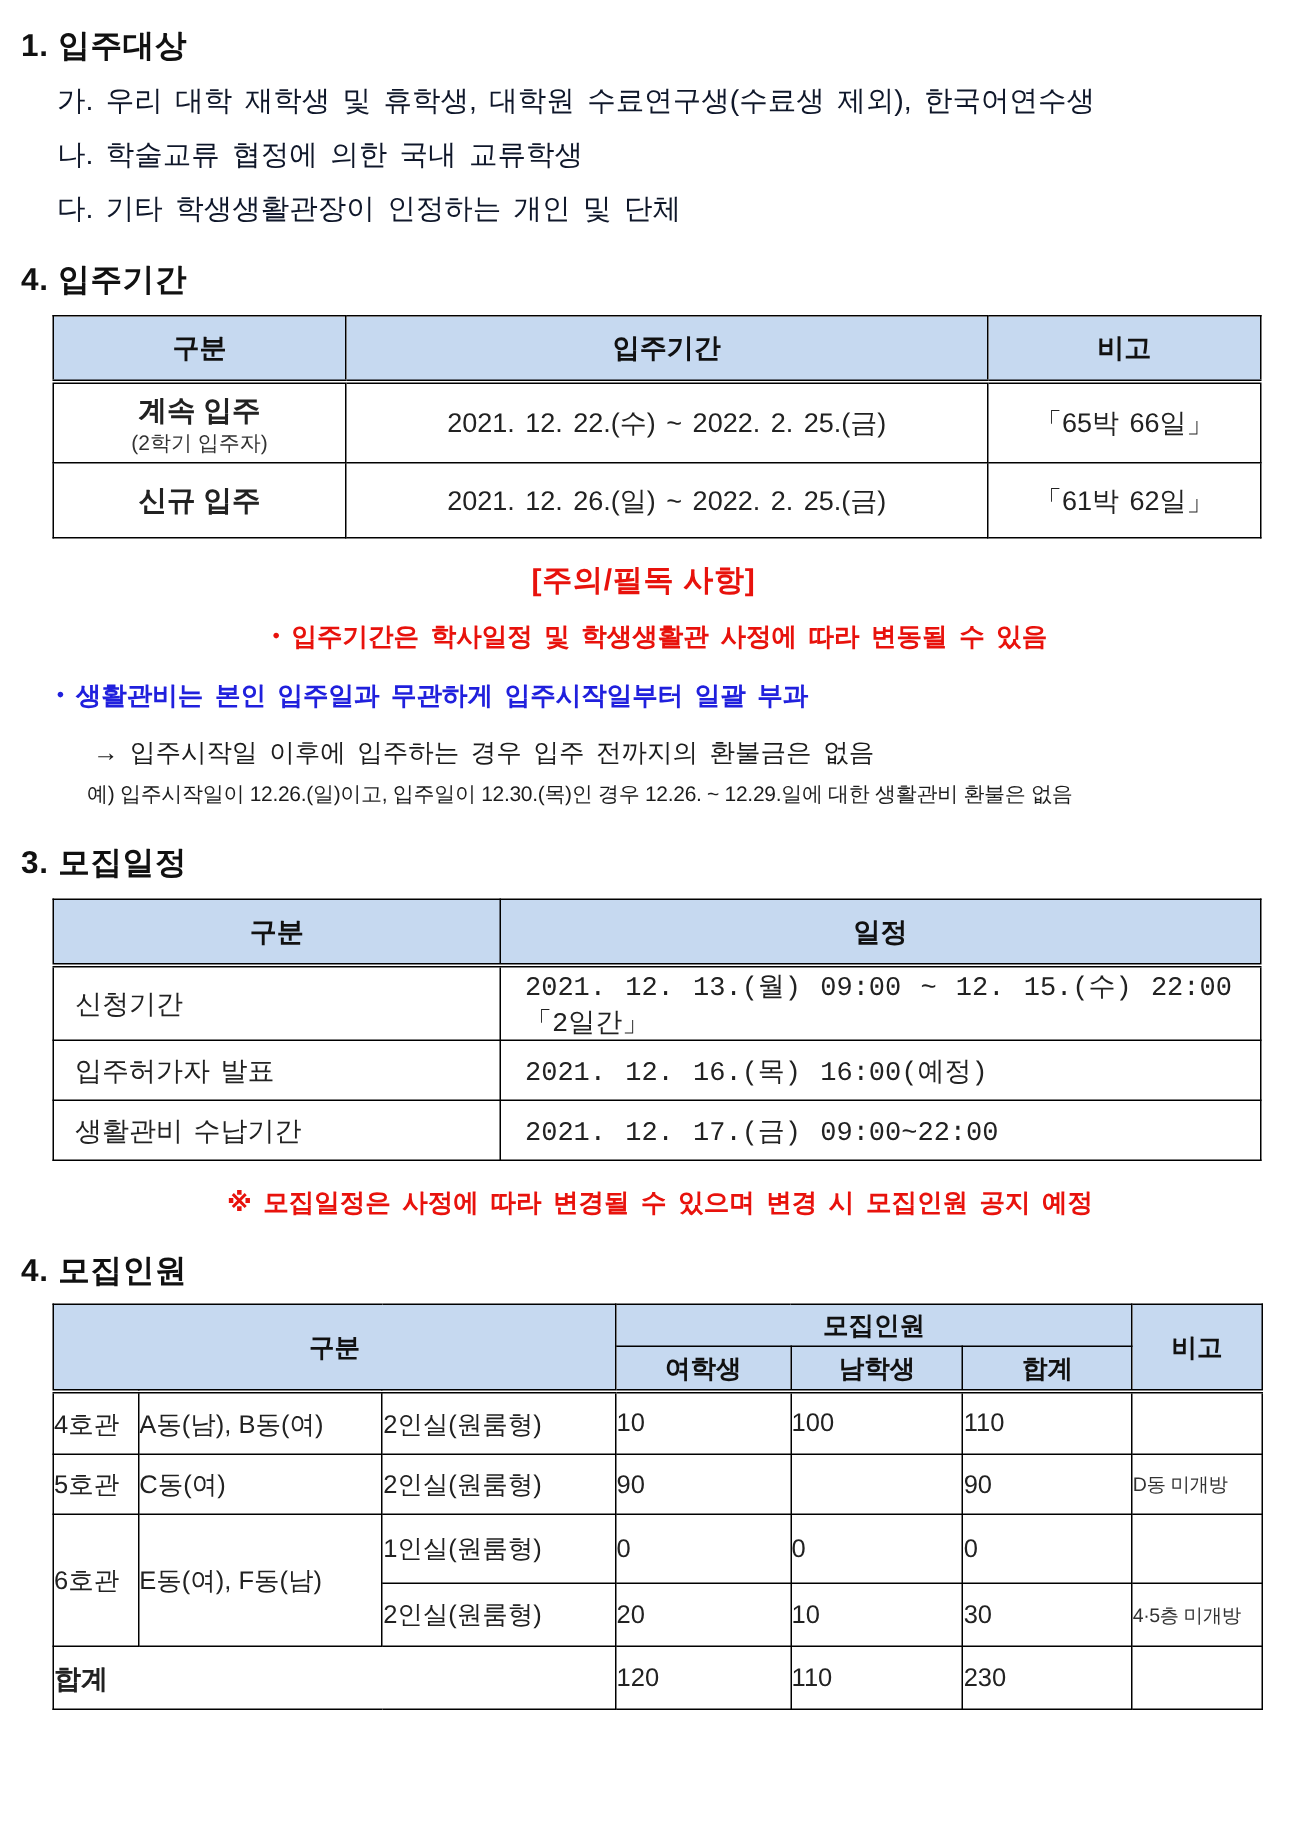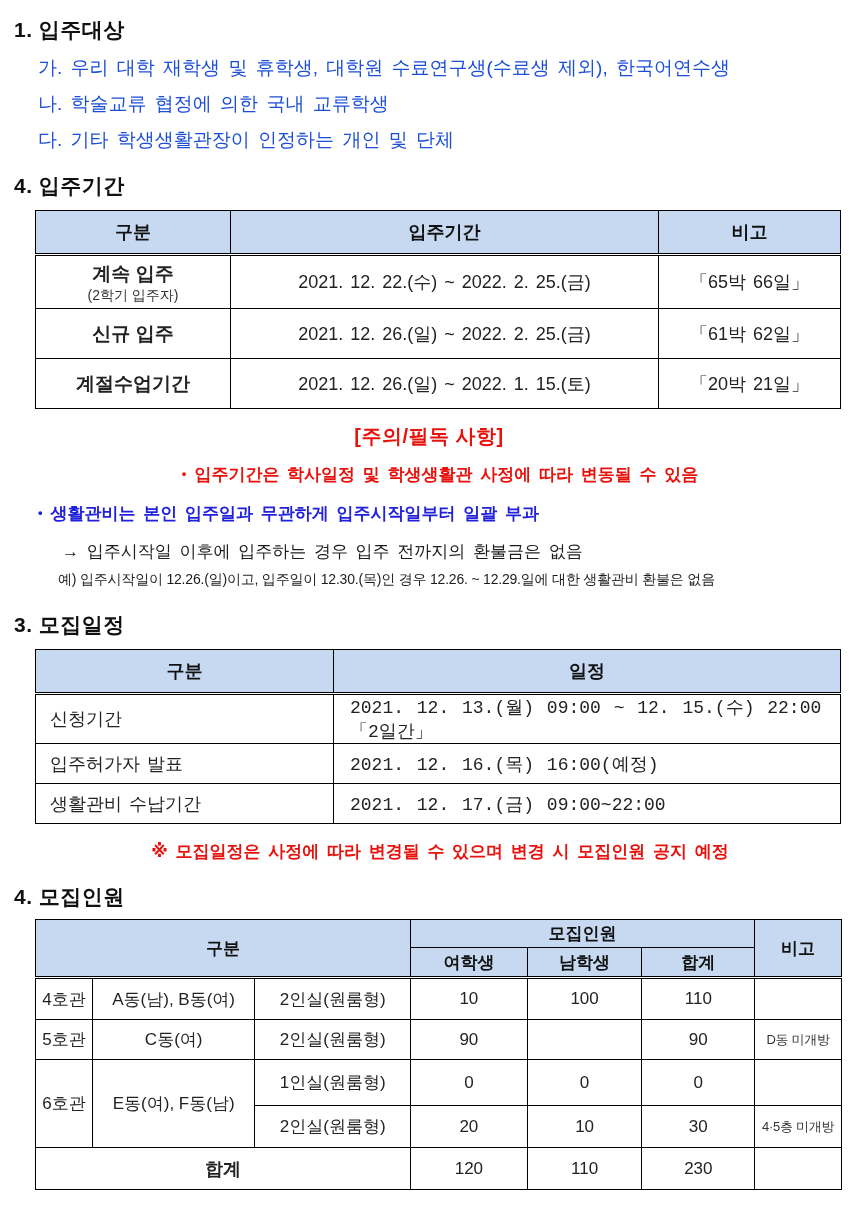--- a/index.html
+++ b/index.html
@@ -23,21 +23,21 @@
     color: #111;
   }
   .sec-title.first { margin-top: 4px; }
 
   
   .target-list { margin-left: 24px; }
   .target-list .item {
     font-size: 19px;
     line-height: 36px;
     word-spacing: 3px;
-    color: #1d4ed8;
+    color: #0f172a;
   }
 
   
   table { border-collapse: collapse; table-layout: fixed; margin-left: 21px; margin-top: 10px; }
   th, td { border: 1px solid #000; overflow: hidden; }
   th {
     background: #c6d9f0;
     font-size: 18px;
     font-weight: bold;
     color: #111;
@@ -106,21 +106,21 @@
     margin-top: 16px;
     font-size: 17px;
     font-weight: bold;
     word-spacing: 3px;
   }
 
   
   .t3 { margin-top: 8px; }
   .t3 th.h1 { height: 28px; font-size: 17px; }
   .t3 th.h2 { height: 30px; font-size: 17px; }
-  .t3 td { vertical-align: middle; text-align: center; font-size: 17px; color: #222; }
+  .t3 td { vertical-align: middle; font-size: 17px; color: #222; }
   .t3 .dr1 td { height: 42px; }
   .t3 .dr2 td { height: 40px; }
   .t3 .dr3 td { height: 46px; }
   .t3 .dr4 td { height: 42px; }
   .t3 .dr5 td { height: 42px; }
   .t3 .small-note { font-size: 13px; color: #333; letter-spacing: -0.3px; }
   .t3 .total-label { font-weight: bold; font-size: 18px; }
 
   .c-red { color: #e8120c; text-align: center; }
   .c-blue { color: #2020dd; }
@@ -155,25 +155,20 @@
         <div class="row-label">계속 입주</div>
         <div class="row-sublabel">(2학기 입주자)</div>
       </td>
       <td class="period">2021. 12. 22.(수) ~ 2022. 2. 25.(금)</td>
       <td class="note-cell">「65박 66일」</td>
     </tr>
     <tr class="r2">
       <td class="row-label">신규 입주</td>
       <td class="period">2021. 12. 26.(일) ~ 2022. 2. 25.(금)</td>
       <td class="note-cell">「61박 62일」</td>
-    </tr>
-    <tr class="r3">
-      <td class="row-label">계절수업기간</td>
-      <td class="period">2021. 12. 26.(일) ~ 2022. 1. 15.(토)</td>
-      <td class="note-cell">「20박 21일」</td>
     </tr>
   </tbody>
     </table>
 
   <div class="notice">
     <div class="notice-heading c-red">[주의/필독 사항]</div>
     <div class="bullet-line c-red">
       <span class="dot">•</span><span>입주기간은 학사일정 및 학생생활관 사정에 따라 변동될 수 있음</span>
     </div>
     <div class="bullet-line c-blue">

